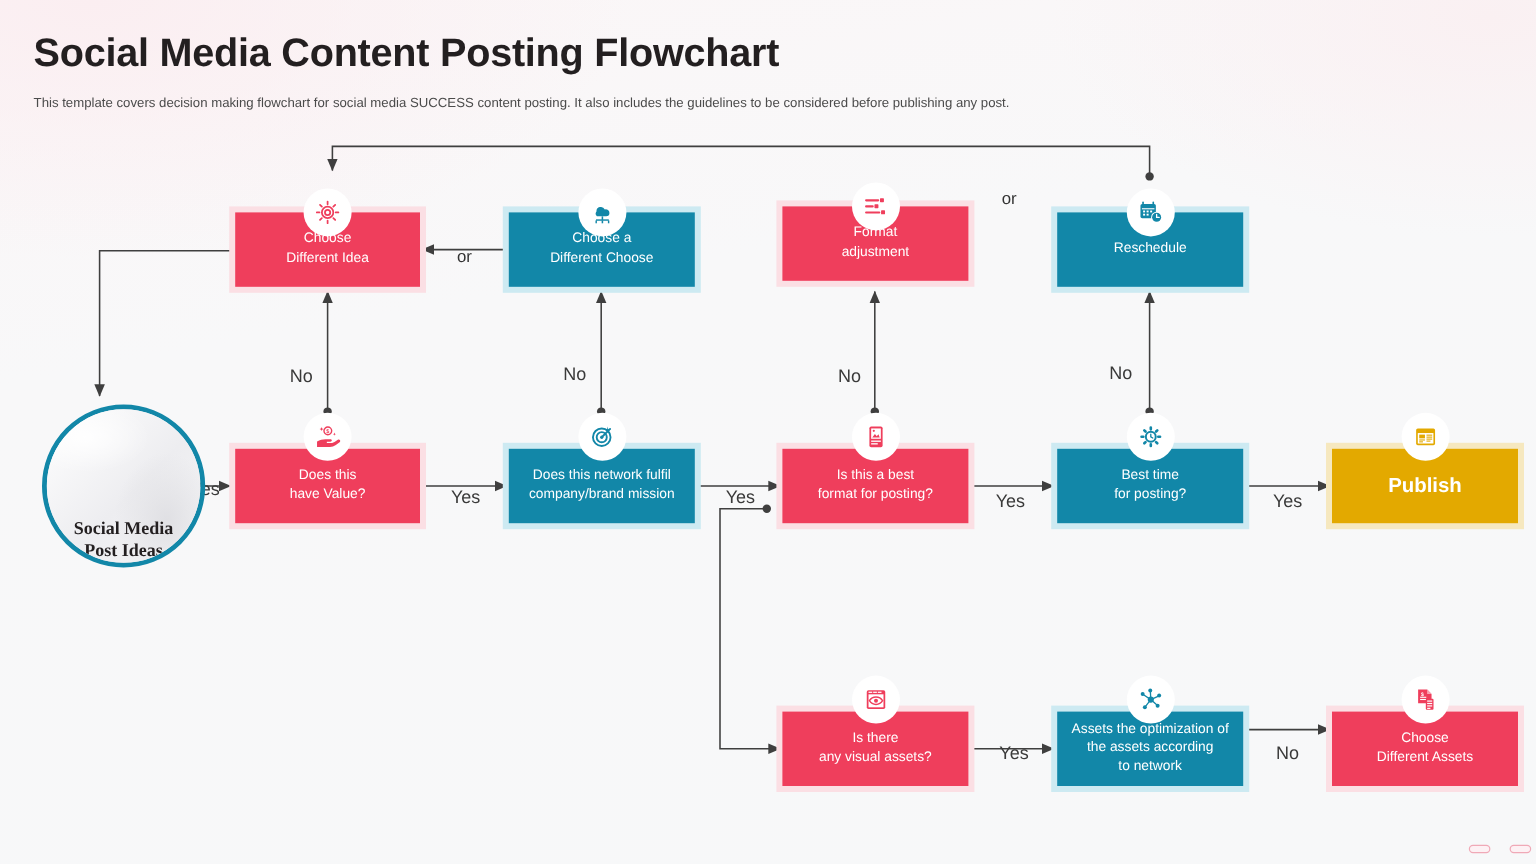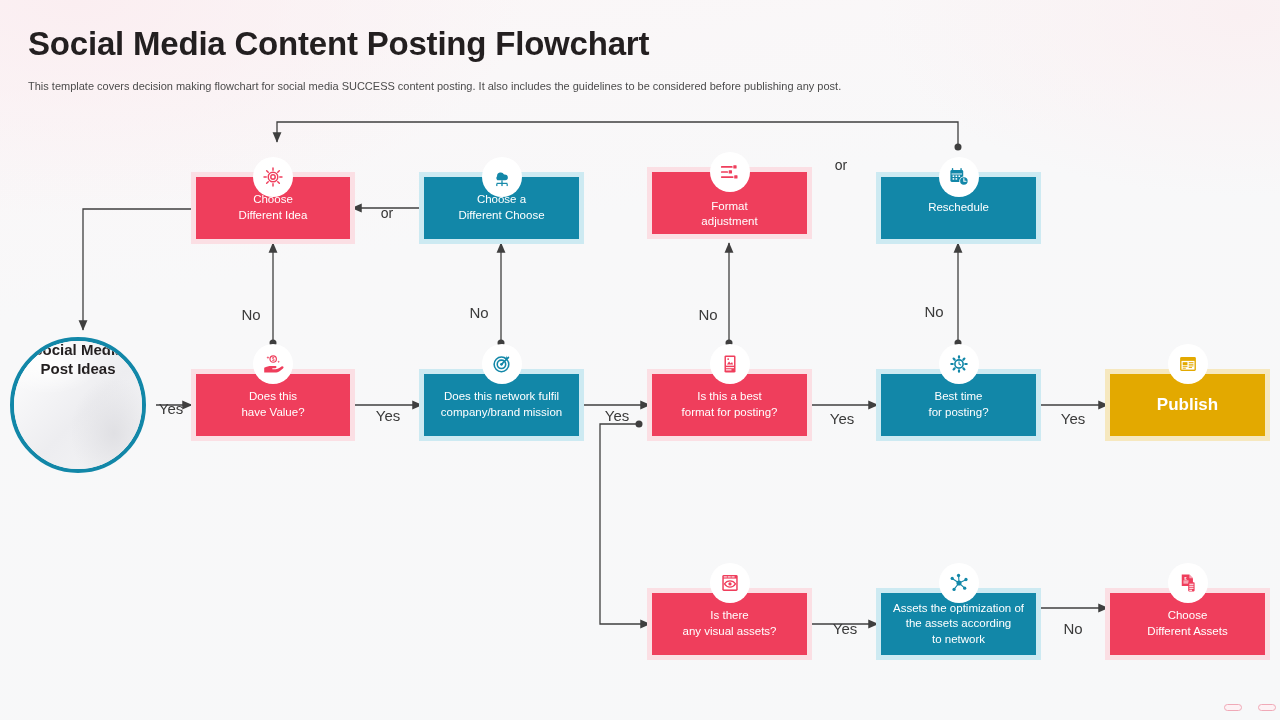--- a/index.html
+++ b/index.html
@@ -71,27 +71,28 @@
     background: #ffffff;
     display: flex; align-items: center; justify-content: center;
     z-index: 5;
     left: 50%; transform: translateX(-50%);
   }
   .badge.top { top: -20px; }
   .badge svg { width: 22px; height: 22px; display: block; }
 
   
   #start {
-    position: absolute; left: 10px; top: 337px;
+    position: absolute; left: 35px; top: 337px;
     width: 136px; height: 136px; border-radius: 50%;
     border: 4px solid #1287a8;
     background:
       radial-gradient(circle at 34% 28%, #ffffff 0%, #f2f2f3 48%, #e3e3e5 100%);
-    display: flex; align-items: flex-start; justify-content: center;
+    display: flex; align-items: flex-end; justify-content: center;
     overflow: hidden;
+    font-family: Liberation Serif, serif;
   }
   #start .swirl {
     position: absolute; inset: 0;
     background:
       radial-gradient(ellipse 90px 50px at 25% 18%, rgba(255,255,255,.95) 0%, rgba(255,255,255,0) 60%),
       radial-gradient(ellipse 70px 90px at 78% 72%, rgba(222,222,226,.9) 0%, rgba(255,255,255,0) 62%),
       linear-gradient(135deg, #ffffff 0%, #ededf0 55%, #f6f6f7 100%);
   }
   #start .lbl {
     position: relative; z-index: 2;
@@ -223,21 +224,21 @@
         <rect x="11.3" y="19.3" width="1.4" height="2.6"></rect>
         <rect x="17" y="19.3" width="1.3" height="2.6"></rect>
       </svg>
     </div>
     <div class="lbl">
       <div>Choose a</div>
       <div>Different Choose</div>
     </div>
   </div>
 
-  <div class="node n-pink" style="left:652px; top:172px; width:155px; height:62px;align-items:flex-end;">
+  <div class="node n-pink" style="left:652px; top:172px; width:155px; height:62px;">
     <div class="band"></div>
     <div class="fill"></div>
     <div class="badge top">
       <svg viewBox="0 0 24 24" fill="none" stroke="#ef3e5c" stroke-width="1.9" stroke-linecap="round">
         <path d="M3 6.5h11M3 12h6M3 17.5h12"></path>
         <rect x="15.6" y="4.6" width="3.6" height="3.6" rx="0.6" fill="#ef3e5c" stroke="none"></rect>
         <rect x="10.6" y="10.1" width="3.6" height="3.6" rx="0.6" fill="#ef3e5c" stroke="none"></rect>
         <rect x="16.6" y="15.6" width="3.6" height="3.6" rx="0.6" fill="#ef3e5c" stroke="none"></rect>
       </svg>
     </div>

